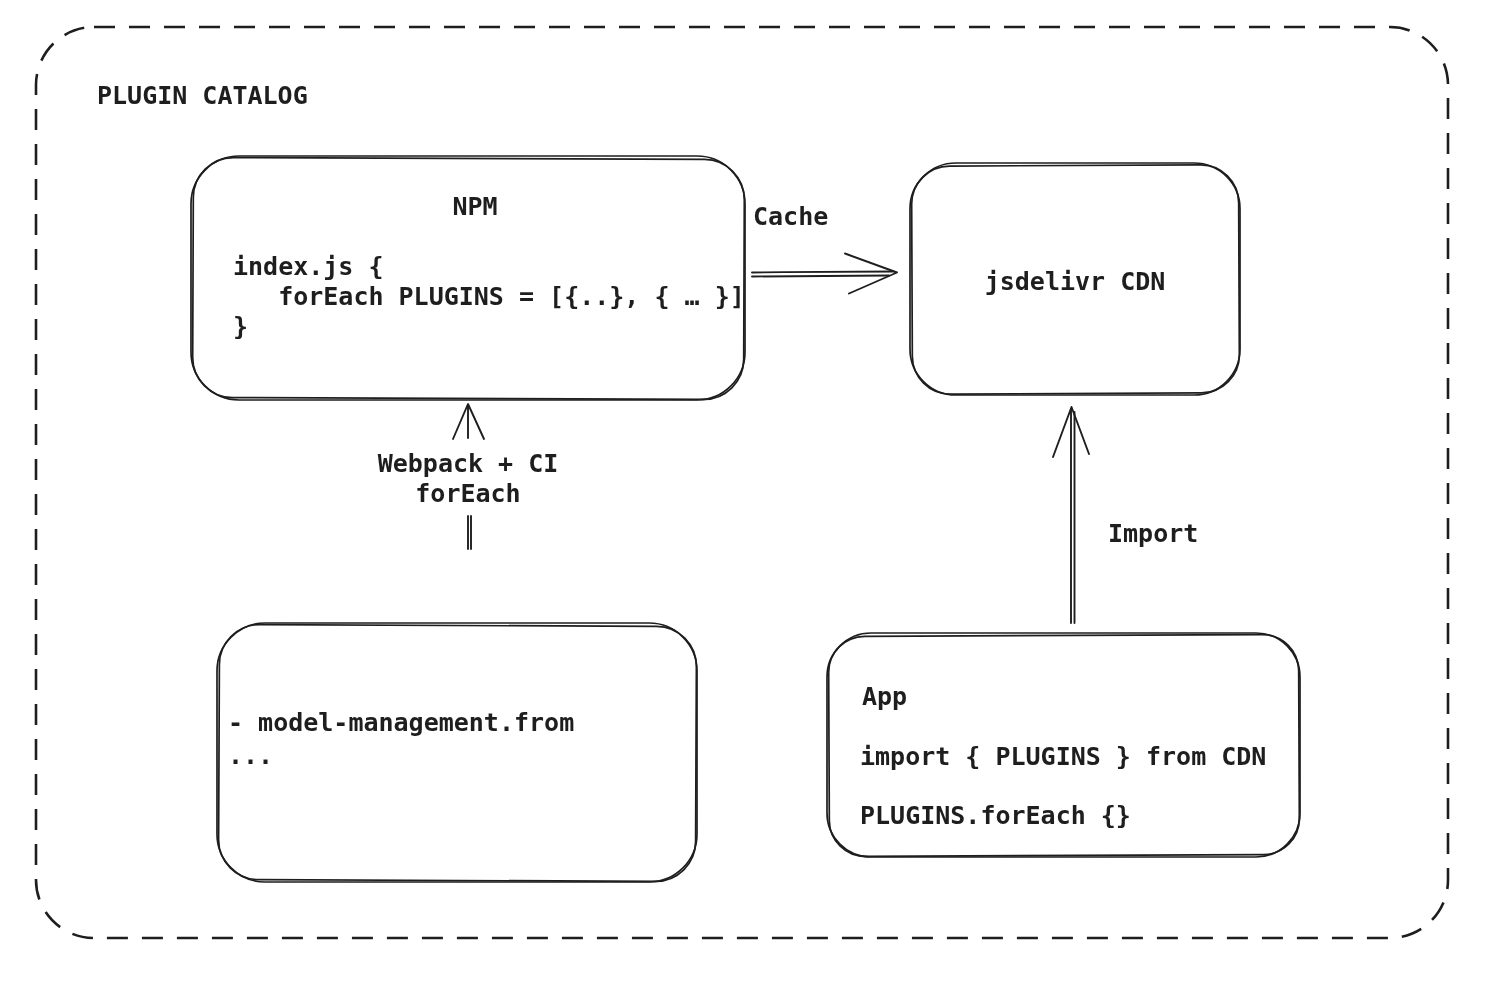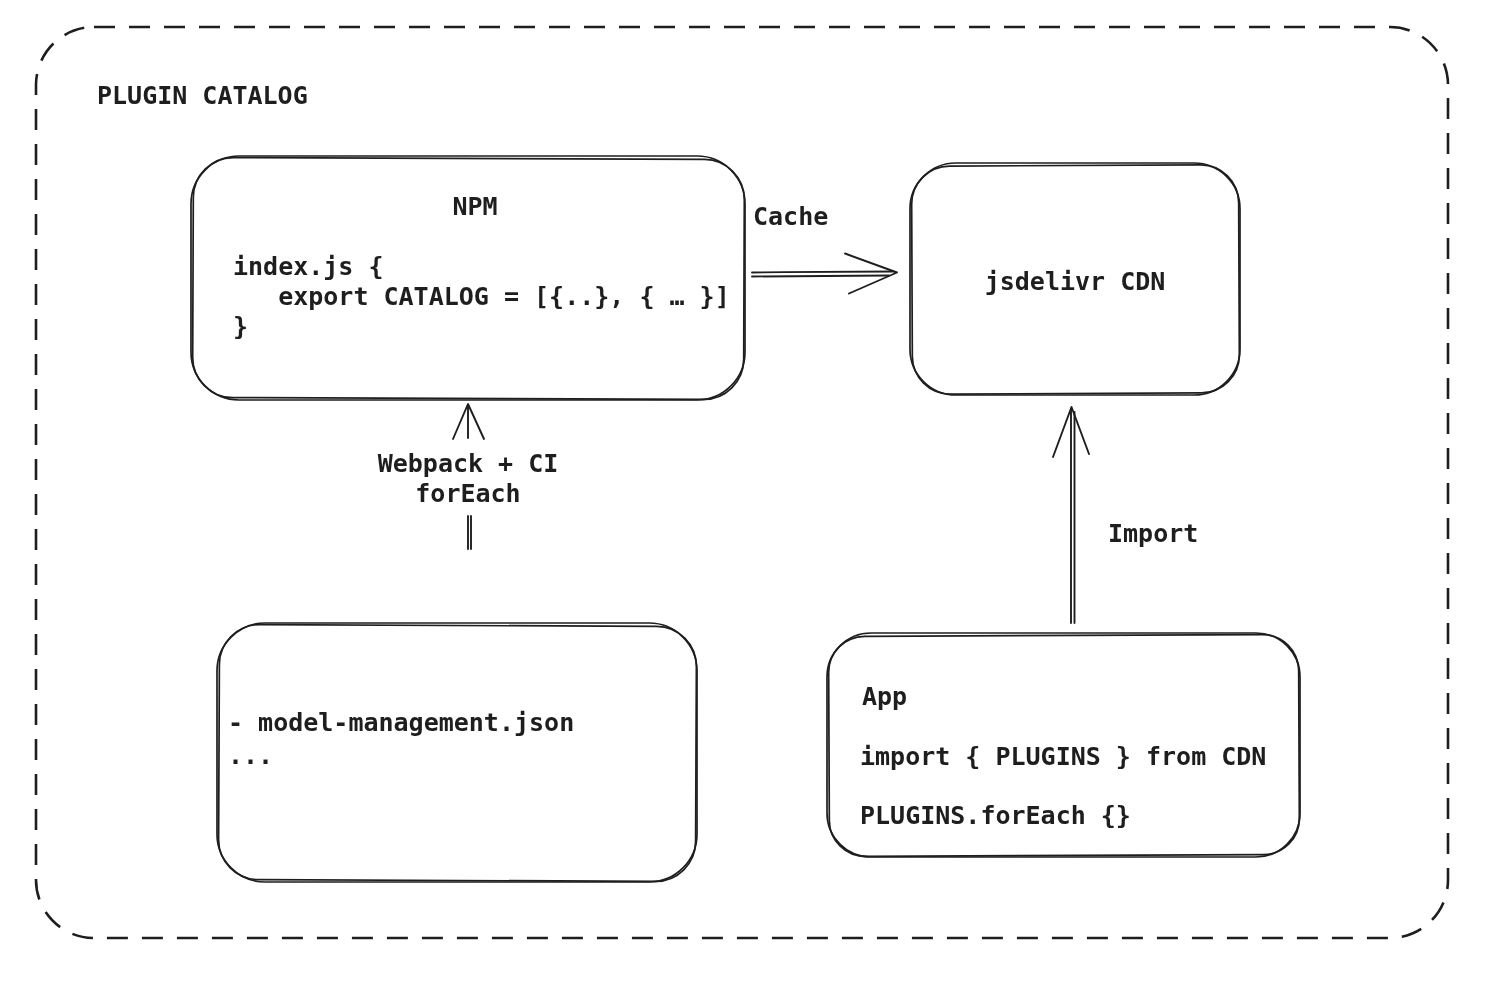--- a/index.html
+++ b/index.html
@@ -82,35 +82,35 @@
       <path class="shape arrow-stroke" d="M1053 457 L1071.5 407 L1089 454"></path>
     </g>
 
   </svg>
 
   <div class="t" style="left:97px; top:81px;">PLUGIN CATALOG</div>
 
   <div class="t center" style="left:198px; top:192px; width:554px;">NPM</div>
   <div style="position:absolute; left:217px; top:252px;margin-left:16px;">
     <div class="t" style="position:static;">index.js {</div>
-    <div class="t" style="position:static;">   export CATALOG = [{..}, { … }]</div>
+    <div class="t" style="position:static;">   forEach PLUGINS = [{..}, { … }]</div>
     <div class="t" style="position:static;">}</div>
   </div>
 
   <div class="t" style="left:753px; top:202px;">Cache</div>
 
   <div class="t center" style="left:910px; top:267px; width:330px;">jsdelivr CDN</div>
 
   <div style="position:absolute; left:318px; top:449px; width:300px;">
     <div class="t center" style="position:static;">Webpack + CI</div>
     <div class="t center" style="position:static;">forEach</div>
   </div>
 
   <div style="position:absolute; left:228px; top:706px;">
-    <div class="t lh33" style="position:static;">- model-management.json</div>
+    <div class="t lh33" style="position:static;">- model-management.from</div>
     <div class="t lh33" style="position:static;">...</div>
   </div>
 
   <div class="t" style="left:1108px; top:519px;">Import</div>
 
   <div class="t" style="left:862px; top:682px;">App</div>
   <div class="t" style="left:860px; top:742px;">import { PLUGINS } from CDN</div>
   <div class="t" style="left:860px; top:801px;">PLUGINS.forEach {}</div>
 
 </div>

